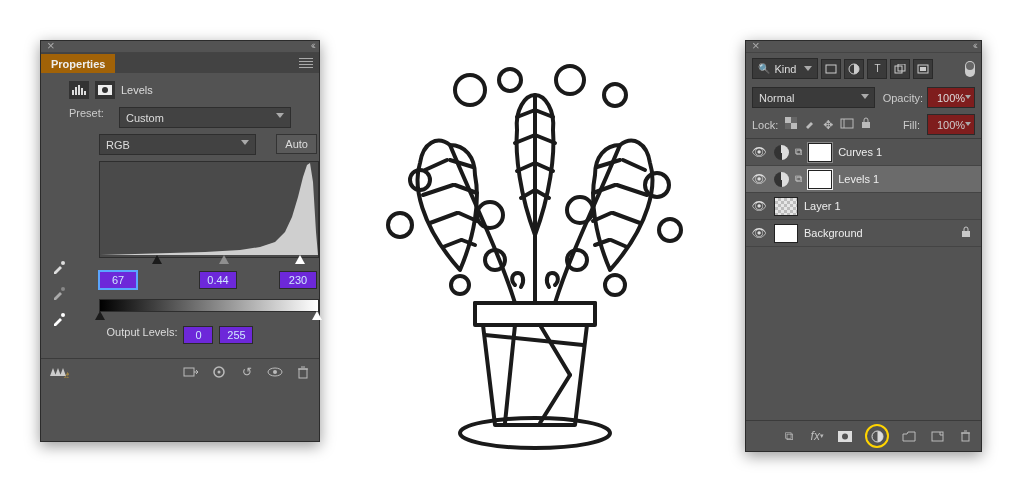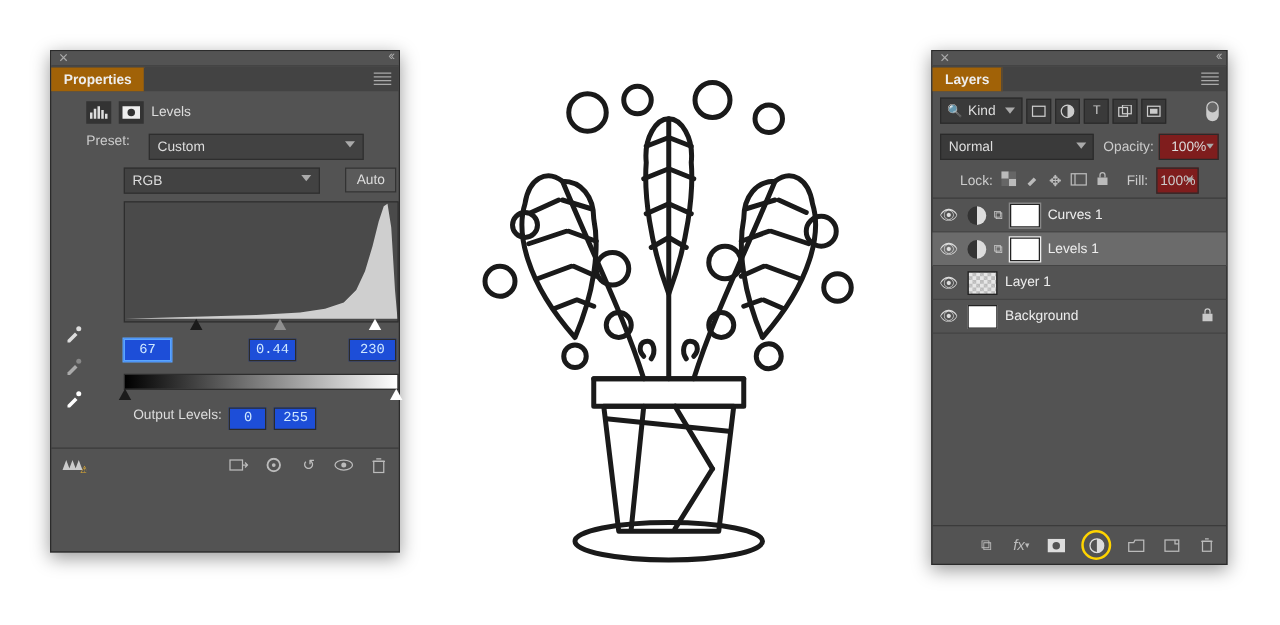--- a/index.html
+++ b/index.html
@@ -94,22 +94,22 @@
     margin-left:30px;
     width:218px; height:10px;
     position:relative;
   }
   .tri { position:absolute; top:-3px; width:0;height:0;border-left:5px solid transparent;border-right:5px solid transparent; }
   .tri-black { border-bottom:9px solid #1b1b1b; }
   .tri-gray  { border-bottom:9px solid #8f8f8f; }
   .tri-white { border-bottom:9px solid #fff; }
   .num-row { margin-left:30px; width:218px; display:flex; justify-content:space-between; margin-top:3px;}
   .numbox {
-    background:#1d4ed8; border:1px solid #2b2b2b; width:36px; height:16px;
-    display:flex; align-items:center; justify-content:center; color:#cfe8ff;font-family:Liberation Mono, monospace;
+    background:#6d28d9; border:1px solid #2b2b2b; width:36px; height:16px;
+    display:flex; align-items:center; justify-content:center; color:#cfe8ff;
   }
   .numbox.sel { border:1px solid #5aa5ff; box-shadow:0 0 0 1px #5aa5ff; }
   .gradient-bar {
     margin:10px 0 0 30px;
     width:218px; height:11px;
     background:linear-gradient(to right,#000,#fff);
     border:1px solid #2e2e2e;
     position:relative;
   }
   .eyedrop-col {
@@ -133,21 +133,21 @@
   .kind-select .caret{ position:static; margin-left:4px; border-top:5px solid #aaa;border-left:4px solid transparent;border-right:4px solid transparent;width:0;height:0;}
   .ficon { width:18px;height:18px;background:#3a3a3a;border:1px solid #2a2a2a;display:flex;align-items:center;justify-content:center;font-size:10px;color:#ccc;}
   .toggle-pill { margin-left:auto; width:10px;height:16px;border-radius:5px;background:#ccc;position:relative;}
   .toggle-pill::after{content:"";position:absolute;left:1px;top:1px;width:8px;height:8px;background:#666;border-radius:50%;}
   .blend-row{display:flex;align-items:center;padding:3px 6px;gap:4px;}
   .wide-select{flex:1;background:#3a3a3a;border:1px solid #2a2a2a;height:19px;display:flex;align-items:center;padding:0 6px;position:relative;}
   .wide-select .caret{position:absolute;right:5px;top:6px;border-top:5px solid #aaa;border-left:4px solid transparent;border-right:4px solid transparent;width:0;height:0;}
   .op-label{color:#ccc;margin-left:4px;}
   .pct-box{width:46px;background:#7f1d1d;border:1px solid #2a2a2a;height:19px;display:flex;align-items:center;justify-content:center;position:relative;}
   .pct-box .caret{position:absolute;right:3px;top:7px;border-top:4px solid #aaa;border-left:3px solid transparent;border-right:3px solid transparent;width:0;height:0;}
-  .lock-row{display:flex;align-items:center;padding:3px 22px;gap:7px;color:#ccc;border-bottom:1px solid #3d3d3d;}
+  .lock-row{display:flex;align-items:center;padding:3px 6px;gap:7px;color:#ccc;border-bottom:1px solid #3d3d3d;}
   .lock-row .sp{flex:1;}
   .lk{font-size:12px;color:#bbb;}
   .layers-list{ }
   .layer{display:flex;align-items:center;height:26px;border-bottom:1px solid #444;padding:0 4px;gap:6px;}
   .layer.sel{background:#6b6b6b;}
   .eye{width:18px;text-align:center;color:#ddd;font-size:12px;}
   .adjround{width:15px;height:15px;border-radius:50%;background:conic-gradient(#ddd 0 50%, #333 50% 100%);}
   .linkic{font-size:10px;color:#ccc;}
   .mask{width:22px;height:17px;background:#fff;border:1px solid #222; box-shadow:0 0 0 1px #888;}
   .mask.sel{box-shadow:0 0 0 1px #eee;}
@@ -381,29 +381,20 @@
       <circle cx="95" cy="250" r="9"></circle>
         <circle cx="250" cy="250" r="10"></circle>
     </g>
   </svg>
 </div>
 
 <div class="panel" style="left:745px; top:40px; width:235px; height:410px;">
   <div class="panel-header">
     <span class="close-x">×</span>
     <span class="dbl-arrow">‹‹</span>
-  </div>
-  <div class="tabbar">
-    <div class="tab">Layers</div>
-    <div class="menu-icon">
-        <div></div>
-        <div></div>
-        <div></div>
-        <div></div>
-      </div>
   </div>
 
   <div class="filter-row">
     <div class="kind-select">
       <span style="font-size:10px;">🔍</span>
       <span>Kind</span>
       <div class="caret"></div>
     </div>
     <div class="ficon">
         <svg width="12" height="10">

